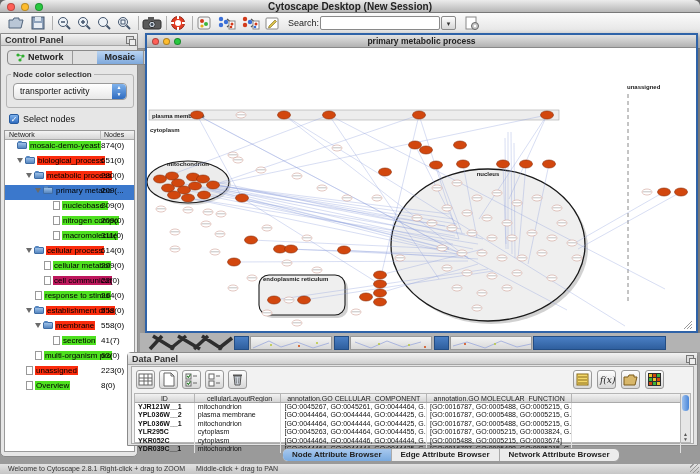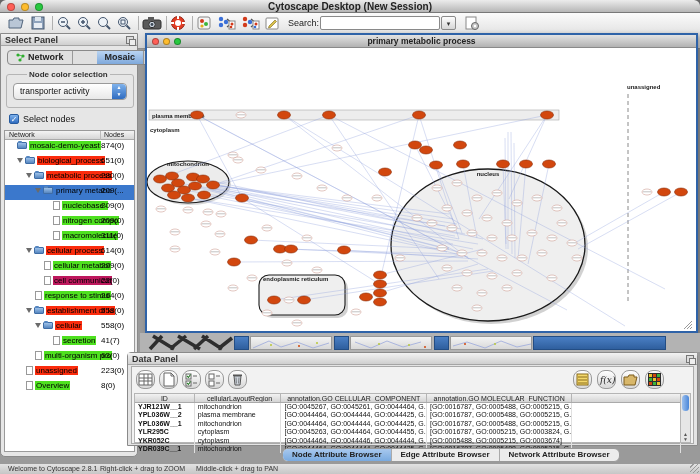--- a/index.html
+++ b/index.html
@@ -26,21 +26,21 @@
     border:1px solid #8a8a8a;border-radius:0 0 5px 5px;}
   .ptitle{position:relative;height:12px;background:linear-gradient(#f2f2f2,#cfcfcf);border-bottom:1px solid #a5a5a5;
     font-size:9px;font-weight:bold;color:#333;padding:0 4px;line-height:12px;}
   .floatico{position:absolute;right:3px;top:2px;width:8px;height:8px;border:1px solid #777;background:#ddd;}
   .floatico:before{content:"";position:absolute;left:2px;top:2px;width:5px;height:5px;border:1px solid #777;background:#eee;}
   .cptabs{position:absolute;left:6px;top:16px;height:15px;display:flex;border:1px solid #8a8a8a;border-radius:4px;overflow:hidden;background:#e0e0e0;}
   .cptab{font-size:9px;font-weight:bold;color:#222;padding:0 8px;line-height:13px;border-right:1px solid #9a9a9a;display:flex;align-items:center;gap:3px;}
   .cptab.active{background:linear-gradient(#b9d4f2,#7fa9dc);margin-left:24px;}
   .cparrow{font-size:7px;line-height:13px;padding:0 4px;color:#333;}
   .groupbox{position:absolute;left:5px;top:40px;width:128px;height:34px;border:1px solid #b5b5b5;border-radius:3px;}
-  .grouplbl{position:absolute;left:20px;top:-5px;background:#e6e6e6;font-size:8px;color:#333;padding:0 2px;font-weight:bold;}
+  .grouplbl{position:absolute;left:4px;top:-5px;background:#e6e6e6;font-size:8px;color:#333;padding:0 2px;font-weight:bold;}
   .combo{position:absolute;left:6px;top:8px;width:114px;height:17px;background:linear-gradient(#fff,#e8e8e8);
     border:1px solid #9a9a9a;border-radius:4px;font-size:8.5px;line-height:15px;padding-left:6px;color:#111;}
   .combobtn{position:absolute;right:0;top:0;width:14px;height:15px;background:linear-gradient(#7fb2ec,#2f6cc0);
     border-radius:0 4px 4px 0;color:#fff;font-size:5px;text-align:center;line-height:7px;}
   .checkrow{position:absolute;left:8px;top:80px;display:flex;align-items:center;gap:4px;}
   .checkbox{width:10px;height:10px;background:linear-gradient(#7fb2ec,#2f6cc0);border:1px solid #265a9e;border-radius:2px;color:#fff;font-size:8px;line-height:10px;text-align:center;}
   .checklbl{font-size:9px;color:#111;}
   .treewrap{position:absolute;left:3px;top:96px;width:131px;height:322px;background:#fff;border:1px solid #9a9a9a;}
   .treehdr{height:9px;background:linear-gradient(#f4f4f4,#d6d6d6);border-bottom:1px solid #aaa;font-size:7px;color:#222;position:relative;}
   .treehdr .h1{position:absolute;left:4px;top:0;}
@@ -60,21 +60,21 @@
   .nettitle .tl i{width:7px;height:7px;border-radius:50%;border:0.5px solid rgba(0,0,0,.3);}
   .nettitle .txt{position:absolute;left:0;right:0;top:1px;text-align:center;font-size:8.5px;font-weight:bold;color:#222;}
   .netcanvas{position:absolute;left:0;top:13px;width:549px;height:283px;background:#fff;overflow:hidden;}
   
   .strip{position:absolute;left:140px;top:333px;width:560px;height:19px;background:#b3b3b3;overflow:hidden;}
   .thumb{position:absolute;top:3px;height:14px;background:linear-gradient(#f4f4f4,#d8d8d8);border:1px solid #999;}
   .bluebit{position:absolute;top:3px;height:14px;background:linear-gradient(#4a7fc4,#2f5f9e);border:1px solid #234d84;}
   
   .dpanel{position:absolute;left:127px;top:352px;width:571px;height:94px;background:#e4e4e4;border:1px solid #8a8a8a;border-radius:4px 4px 0 0;}
   .dinner{position:absolute;left:3px;top:13px;width:563px;height:78px;background:#f2f2f2;border:1px solid #aaa;}
-  .dbtn{position:absolute;top:3px;width:19px;height:19px;background:linear-gradient(#fefefe,#d8d8d8);border:1px solid #9a9a9a;border-radius:8px;}
+  .dbtn{position:absolute;top:3px;width:19px;height:19px;background:linear-gradient(#fefefe,#d8d8d8);border:1px solid #9a9a9a;border-radius:3px;}
   .dtable{position:absolute;left:2px;top:26px;width:548px;height:50px;background:#fff;border:1px solid #b5b5b5;font-size:7px;}
   .dhead{display:flex;height:9px;background:linear-gradient(#f2f2f2,#d4d4d4);border-bottom:1px solid #aaa;}
   .dhead div{border-right:1px solid #b5b5b5;text-align:center;line-height:9px;color:#222;overflow:hidden;white-space:nowrap;}
   .drow{display:flex;height:8.4px;line-height:8.4px;}
   .drow div{border-right:1px solid #e0e0e0;padding-left:3px;overflow:hidden;white-space:nowrap;color:#111;}
   .drow .c0{font-weight:bold;}
   .vscroll{position:absolute;right:2px;top:26px;width:11px;height:50px;background:#e6e6e6;border:1px solid #b5b5b5;}
   .vthumb{position:absolute;left:1px;top:1px;width:7px;height:16px;background:linear-gradient(90deg,#9cc0ee,#4a86d8);border-radius:4px;}
   .varrows{position:absolute;left:0;bottom:0;width:9px;font-size:5px;color:#555;text-align:center;line-height:5px;}
   
@@ -194,21 +194,21 @@
     <span class="searcharrow" style="left:441px">▾</span>
     <span class="tbi" style="left:464px">
       <svg width="16" height="16">
           <rect x="2" y="2" width="10" height="12" fill="#fff" stroke="#888"></rect>
           <circle cx="11" cy="11" r="3.5" fill="#c8c8c8" stroke="#666"></circle>
           <circle cx="11" cy="11" r="1.2" fill="#fff"></circle>
         </svg></span>
   </div>
 
   <div class="cpanel">
-    <div class="ptitle">Select Panel</div>
+    <div class="ptitle">Control Panel</div>
 
     <span class="floatico" style="top:2px;"></span>
     <div class="cptabs">
       <div class="cptab">
         <svg width="9" height="9">
             <circle cx="2" cy="2" r="1.6" fill="#2fae2f"></circle>
             <circle cx="7" cy="3" r="1.6" fill="#2fae2f"></circle>
             <circle cx="4" cy="7" r="1.6" fill="#2fae2f"></circle>
             <line x1="2" y1="2" x2="7" y2="3" stroke="#2fae2f" stroke-width="0.7"></line>
             <line x1="4" y1="7" x2="7" y2="3" stroke="#2fae2f" stroke-width="0.7"></line>
@@ -242,21 +242,21 @@
           <div class="trow"><span style="display: inline-block; width: 21px;"></span><span class="texp"></span><span class="tfold"></span><span class="tlabel" style="background: rgb(251, 44, 13);">metabolic process</span><span class="tnodes">280(0)</span></div>
           <div class="trow sel"><span style="display: inline-block; width: 30px;"></span><span class="texp"></span><span class="tfold"></span><span class="tlabel">primary metabo</span><span class="tnodes">209(...</span></div>
           <div class="trow"><span style="display: inline-block; width: 39px;"></span><span style="display: inline-block; width: 9px;"></span><span class="tleaf"></span><span class="tlabel" style="background: rgb(78, 224, 31);">nucleobase-</span><span class="tnodes">209(0)</span></div>
           <div class="trow"><span style="display: inline-block; width: 39px;"></span><span style="display: inline-block; width: 9px;"></span><span class="tleaf"></span><span class="tlabel" style="background: rgb(78, 224, 31);">nitrogen compo</span><span class="tnodes">209(0)</span></div>
           <div class="trow"><span style="display: inline-block; width: 39px;"></span><span style="display: inline-block; width: 9px;"></span><span class="tleaf"></span><span class="tlabel" style="background: rgb(78, 224, 31);">macromolecule</span><span class="tnodes">311(0)</span></div>
           <div class="trow"><span style="display: inline-block; width: 21px;"></span><span class="texp"></span><span class="tfold"></span><span class="tlabel" style="background: rgb(251, 44, 13);">cellular process</span><span class="tnodes">614(0)</span></div>
           <div class="trow"><span style="display: inline-block; width: 30px;"></span><span style="display: inline-block; width: 9px;"></span><span class="tleaf"></span><span class="tlabel" style="background: rgb(78, 224, 31);">cellular metabol</span><span class="tnodes">209(0)</span></div>
           <div class="trow"><span style="display: inline-block; width: 30px;"></span><span style="display: inline-block; width: 9px;"></span><span class="tleaf"></span><span class="tlabel" style="background: #be185d;">cell communicat</span><span class="tnodes">22(0)</span></div>
           <div class="trow"><span style="display: inline-block; width: 21px;"></span><span style="display: inline-block; width: 9px;"></span><span class="tleaf"></span><span class="tlabel" style="background: rgb(78, 224, 31);">response to stimul</span><span class="tnodes">264(0)</span></div>
           <div class="trow"><span style="display: inline-block; width: 21px;"></span><span class="texp"></span><span class="tfold"></span><span class="tlabel" style="background: rgb(251, 44, 13);">establishment of lo</span><span class="tnodes">558(0)</span></div>
-          <div class="trow"><span style="display: inline-block; width: 30px;"></span><span class="texp"></span><span class="tfold"></span><span class="tlabel" style="background: rgb(251, 44, 13);">cellular</span><span class="tnodes">558(0)</span></div>
+          <div class="trow"><span style="display: inline-block; width: 30px;"></span><span class="texp"></span><span class="tfold"></span><span class="tlabel" style="background: rgb(251, 44, 13);">membrane</span><span class="tnodes">558(0)</span></div>
           <div class="trow"><span style="display: inline-block; width: 39px;"></span><span style="display: inline-block; width: 9px;"></span><span class="tleaf"></span><span class="tlabel" style="background: rgb(78, 224, 31);">secretion</span><span class="tnodes">41(7)</span></div>
           <div class="trow"><span style="display: inline-block; width: 21px;"></span><span style="display: inline-block; width: 9px;"></span><span class="tleaf"></span><span class="tlabel" style="background: rgb(78, 224, 31);">multi-organism pro</span><span class="tnodes">63(0)</span></div>
           <div class="trow"><span style="display: inline-block; width: 12px;"></span><span style="display: inline-block; width: 9px;"></span><span class="tleaf"></span><span class="tlabel" style="background: rgb(251, 44, 13);">unassigned</span><span class="tnodes">223(0)</span></div>
           <div class="trow"><span style="display: inline-block; width: 12px;"></span><span style="display: inline-block; width: 9px;"></span><span class="tleaf"></span><span class="tlabel" style="background: rgb(78, 224, 31);">Overview</span><span class="tnodes">8(0)</span></div>
         </div>
     </div>
   </div>
 
   <div class="netwin">
     <div class="nettitle">

